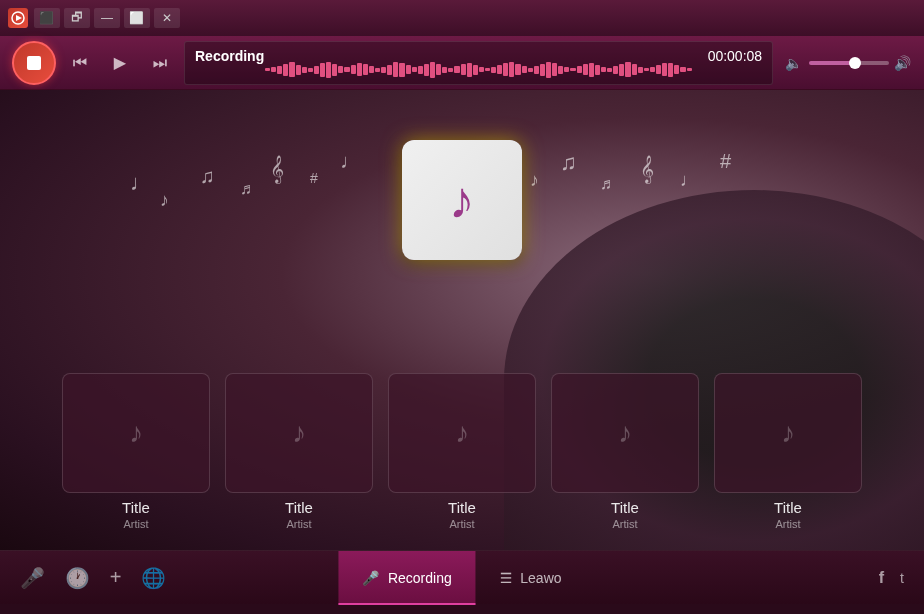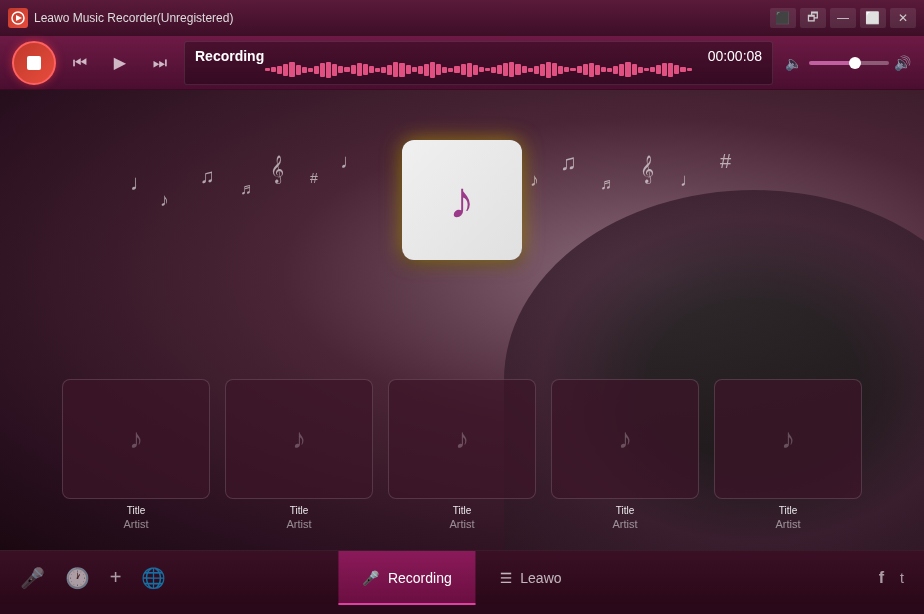--- a/index.html
+++ b/index.html
@@ -253,21 +253,21 @@
       justify-content: center;
       position: relative;
       overflow: hidden;
     }
     .track-art-icon {
       font-size: 28px;
       color: rgba(255,255,255,0.25);
     }
     .track-title {
       color: rgba(255,255,255,0.9);
-      font-size: 10px;
+      font-size: 15px;
       font-weight: 500;
     }
     .track-artist {
       color: rgba(255,255,255,0.5);
       font-size: 11px;
       margin-top: -4px;
     }
 
     
     #bottom-bar {
@@ -341,21 +341,20 @@
 </head>
 <body>
 
 <div id="title-bar">
   <div id="app-logo">
     <svg width="14" height="14" viewBox="0 0 14 14">
       <circle cx="7" cy="7" r="6" fill="none" stroke="white" stroke-width="1.5"></circle>
       <polygon points="5,4 5,10 11,7" fill="white"></polygon>
     </svg>
   </div>
-  <span id="app-title">Leawo Music Recorder(Unregistered)</span>
   <div id="window-controls">
     <button class="win-btn">⬛</button>
     <button class="win-btn">🗗</button>
     <button class="win-btn">—</button>
     <button class="win-btn">⬜</button>
     <button class="win-btn close">✕</button>
   </div>
 </div>
 
 <div id="transport-bar">

